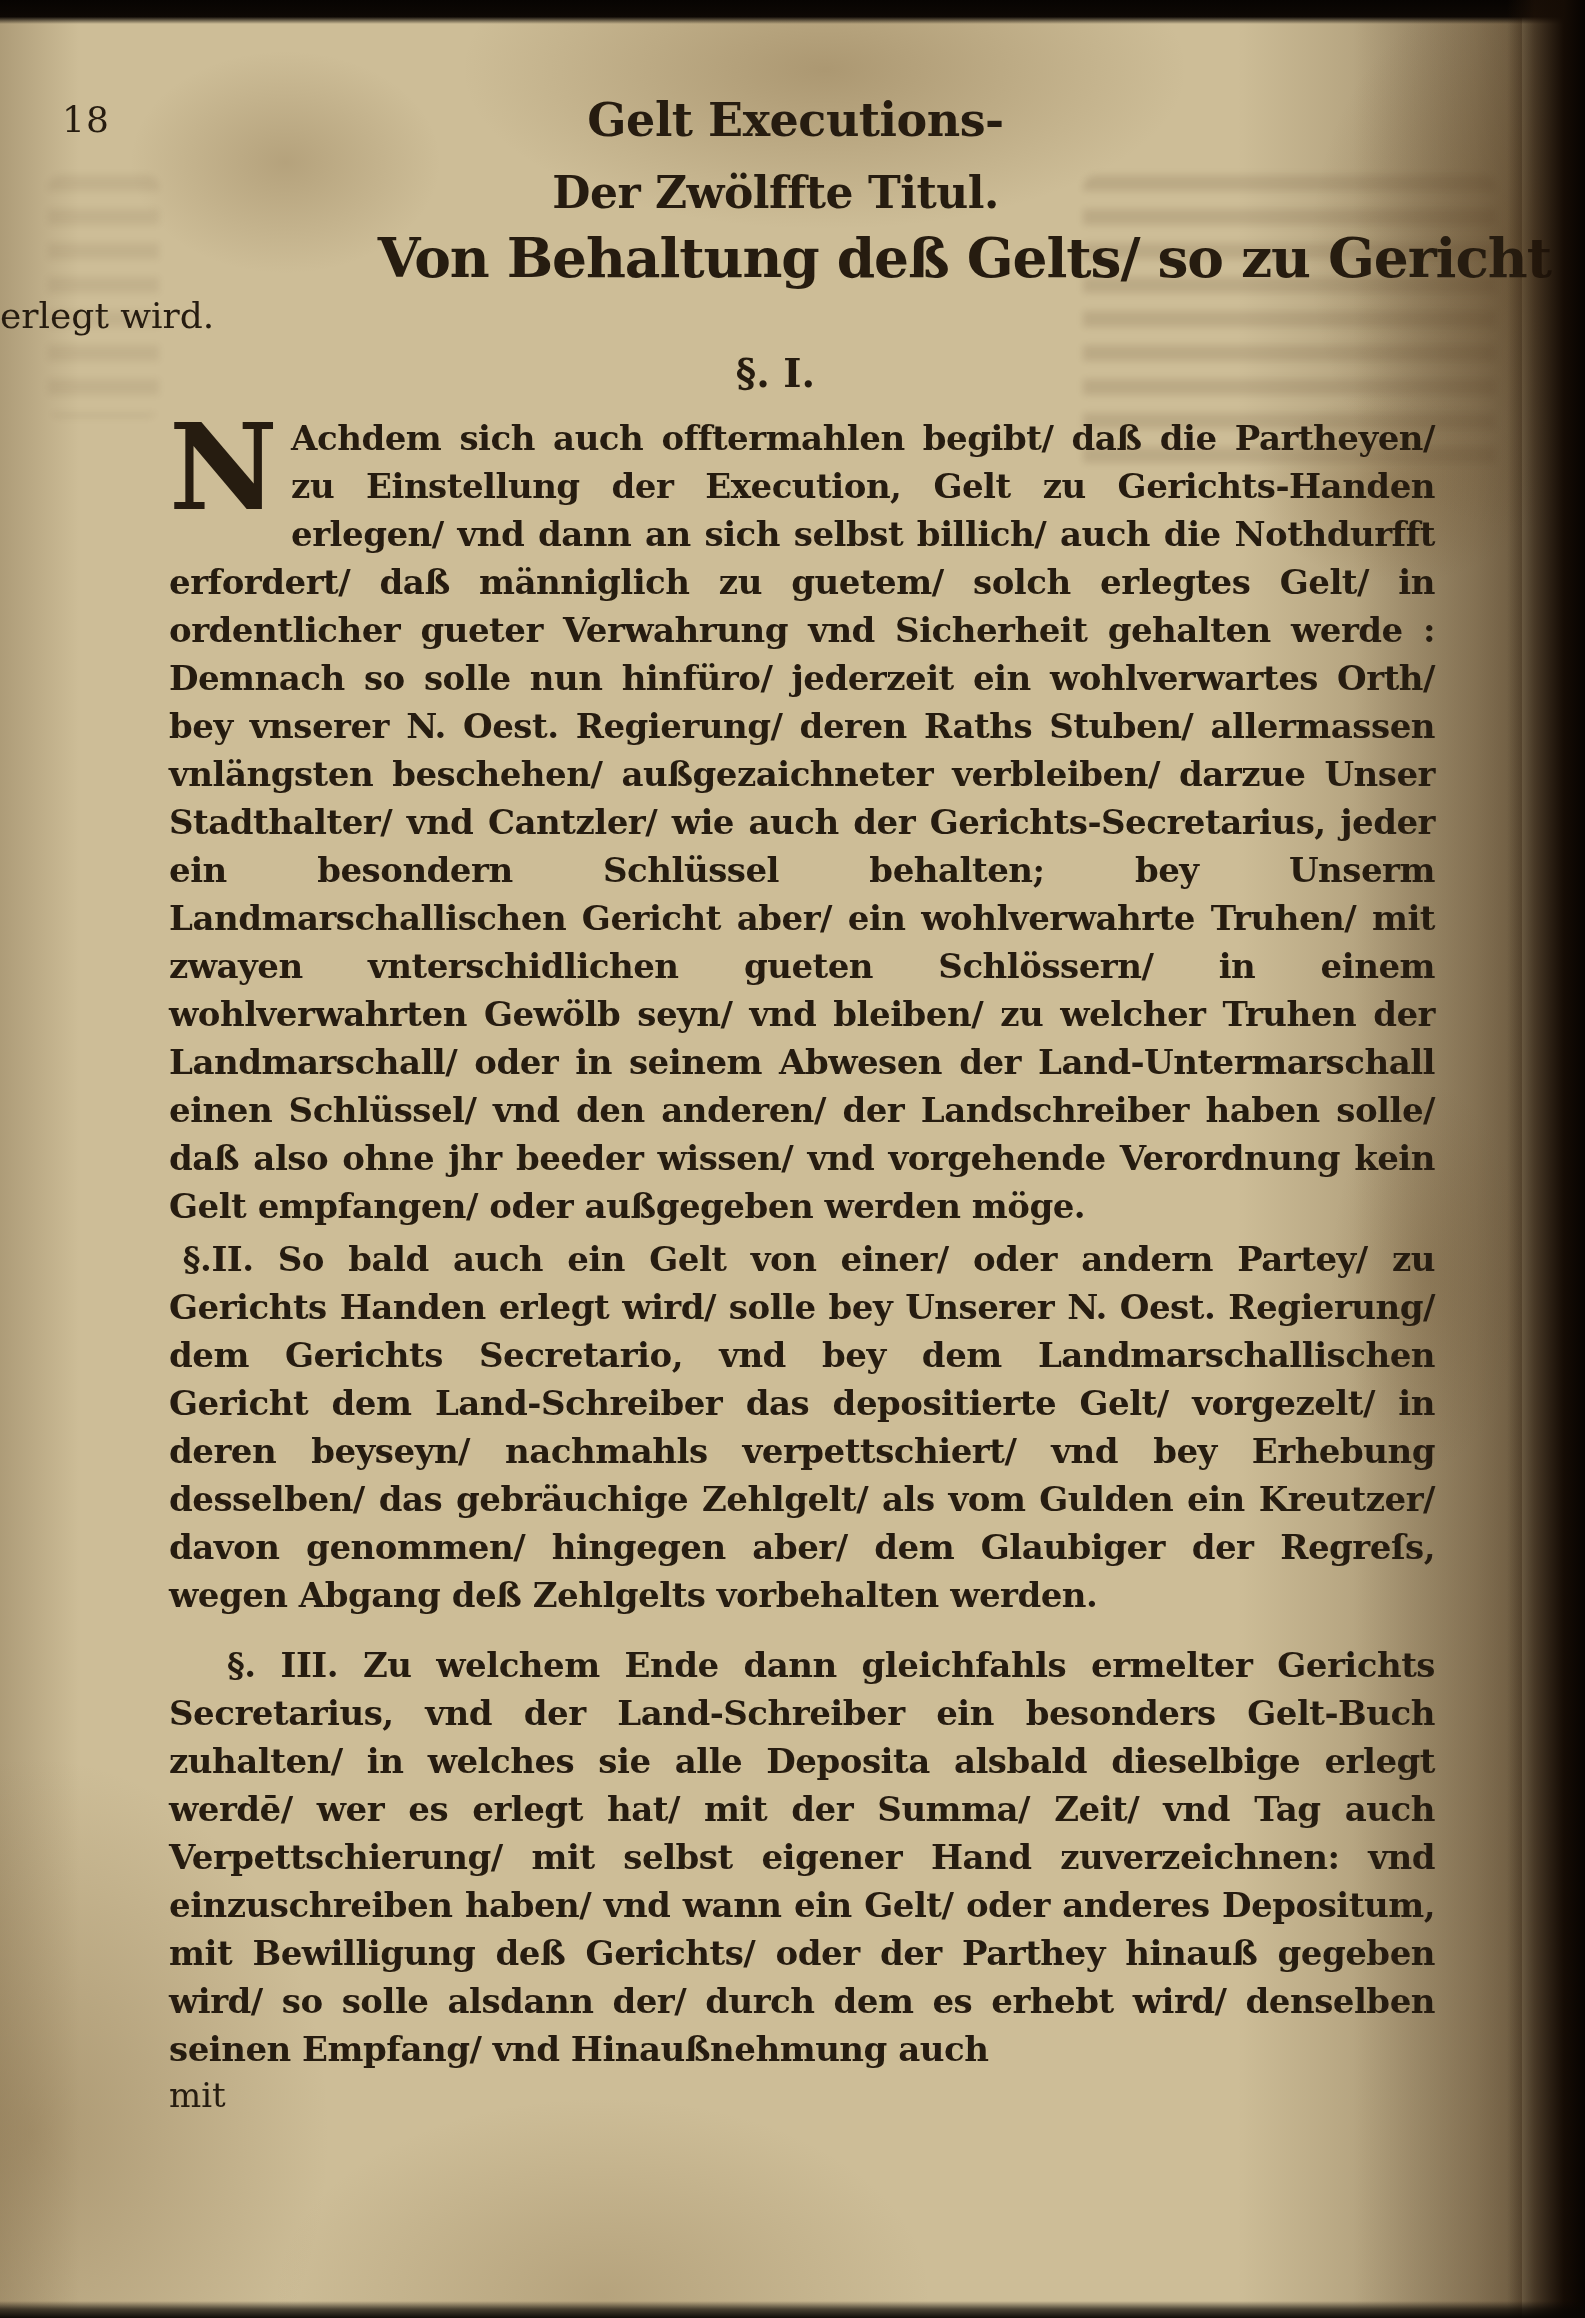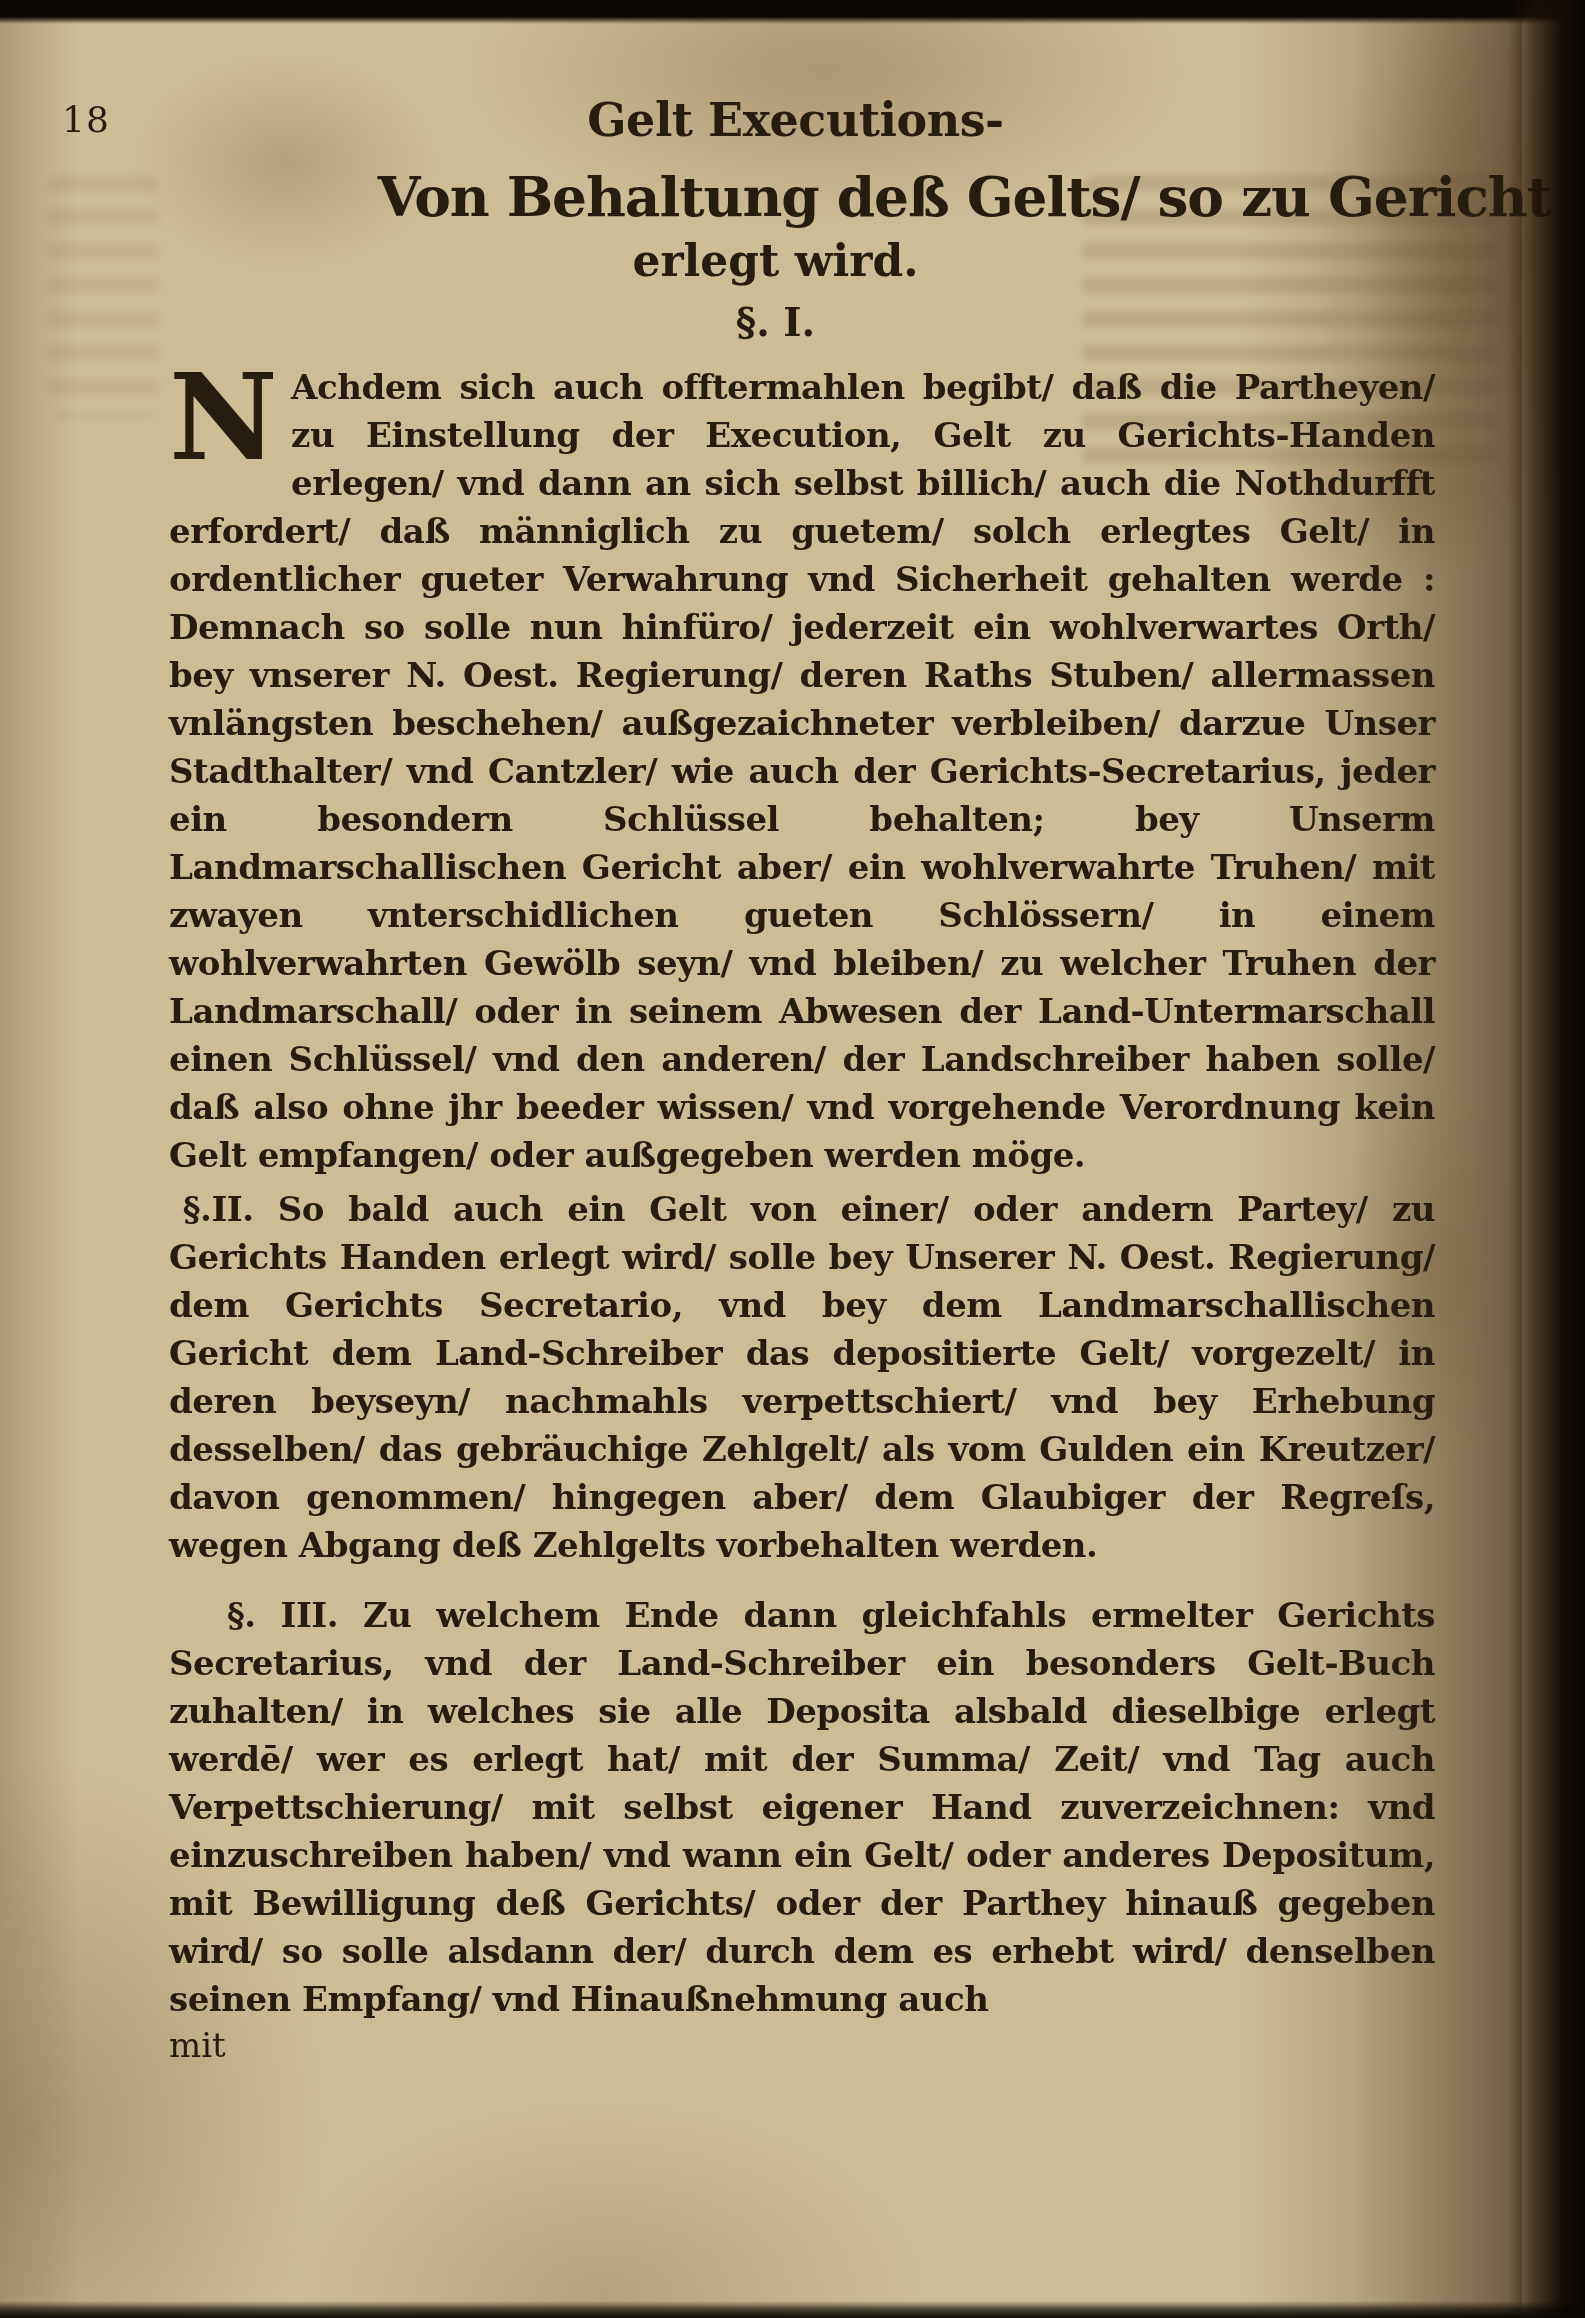--- a/index.html
+++ b/index.html
@@ -91,23 +91,23 @@
     letter-spacing: -0.5px;
   }
   .subtitle-1 {
     text-align: right;
     font-size: 55px;
     font-weight: bold;
     margin: 7.4px 0 0 0;
     letter-spacing: -1.1px;
   }
   .subtitle-2 {
-    text-align: center;
-    font-size: 44px;
-    font-weight: bold;
+    text-align: left;
+    font-size: 36px;
+    font-weight: normal;
     margin: 5.3px 0 0 0;
   }
   .section-mark {
     text-align: center;
     font-size: 39px;
     font-weight: bold;
     margin: 13.8px 0 0 0;
   }
   .body-block {
     padding: 18px 116px 0 169px;
@@ -146,20 +146,21 @@
   <div class="bleed bleed-left"></div>
   <div class="spine-shadow"></div>
 
   <div class="page-content">
 
     <div class="running-header">
       <span class="page-number">18</span>
       <div class="header-title">Gelt Executions-</div>
     </div>
 
+    <h1 class="titul">Der Zwölffte Titul.</h1>
     <h2 class="subtitle-1">Von Behaltung deß Gelts/ so zu Gericht</h2>
     <h2 class="subtitle-2">erlegt wird.</h2>
     <div class="section-mark">§. I.</div>
 
     <div class="body-block">
 
       <p class="body-par par-1"><span class="dropcap">N</span><span>Achdem sich auch offtermahlen begibt/ daß die Partheyen/ zu Einstellung der Execution, Gelt zu Gerichts-Handen erlegen/ vnd dann an sich selbst billich/ auch die Nothdurfft erfordert/ daß männiglich zu guetem/ solch erlegtes Gelt/ in ordentlicher gueter Verwahrung vnd Sicherheit gehalten werde : Demnach so solle nun hinfüro/ jederzeit ein wohlverwartes Orth/ bey vnserer N. Oest. Regierung/ deren Raths Stuben/ allermassen vnlängsten beschehen/ außgezaichneter verbleiben/ darzue Unser Stadthalter/ vnd Cantzler/ wie auch der Gerichts-Secretarius, jeder ein besondern Schlüssel behalten; bey Unserm Landmarschallischen Gericht aber/ ein wohlverwahrte Truhen/ mit zwayen vnterschidlichen gueten Schlössern/ in einem wohlverwahrten Gewölb seyn/ vnd bleiben/ zu welcher Truhen der Landmarschall/ oder in seinem Abwesen der Land-Untermarschall einen Schlüssel/ vnd den anderen/ der Landschreiber haben solle/ daß also ohne jhr beeder wissen/ vnd vorgehende Verordnung kein Gelt empfangen/ oder außgegeben werden möge.</span></p>
 
       <p class="body-par par-2">§.II. So bald auch ein Gelt von einer/ oder andern Partey/ zu Gerichts Handen erlegt wird/ solle bey Unserer N. Oest. Regierung/ dem Gerichts Secretario, vnd bey dem Landmarschallischen Gericht dem Land-Schreiber das depositierte Gelt/ vorgezelt/ in deren beyseyn/ nachmahls verpettschiert/ vnd bey Erhebung desselben/ das gebräuchige Zehlgelt/ als vom Gulden ein Kreutzer/ davon genommen/ hingegen aber/ dem Glaubiger der Regreſs, wegen Abgang deß Zehlgelts vorbehalten werden.</p>
 

